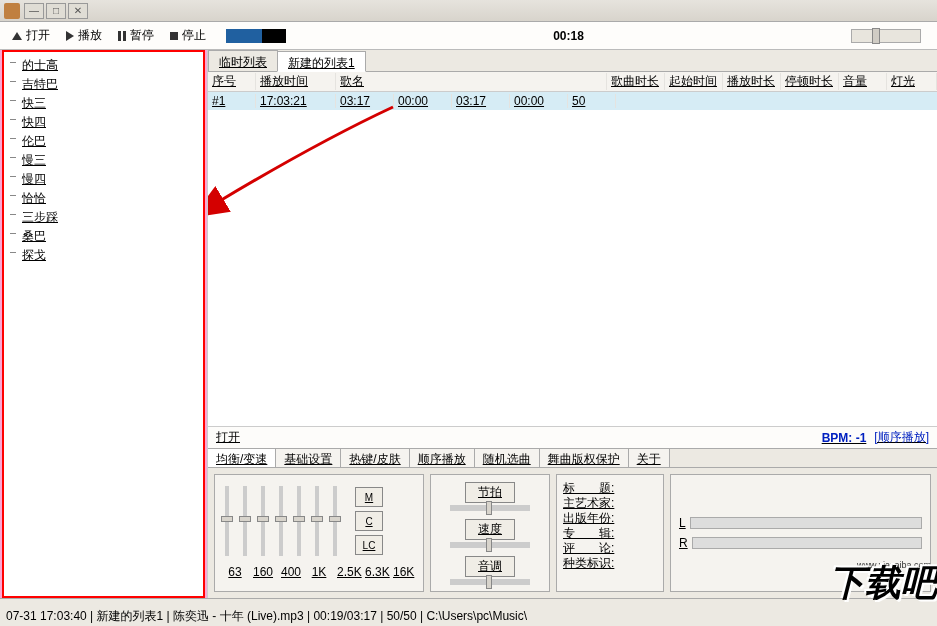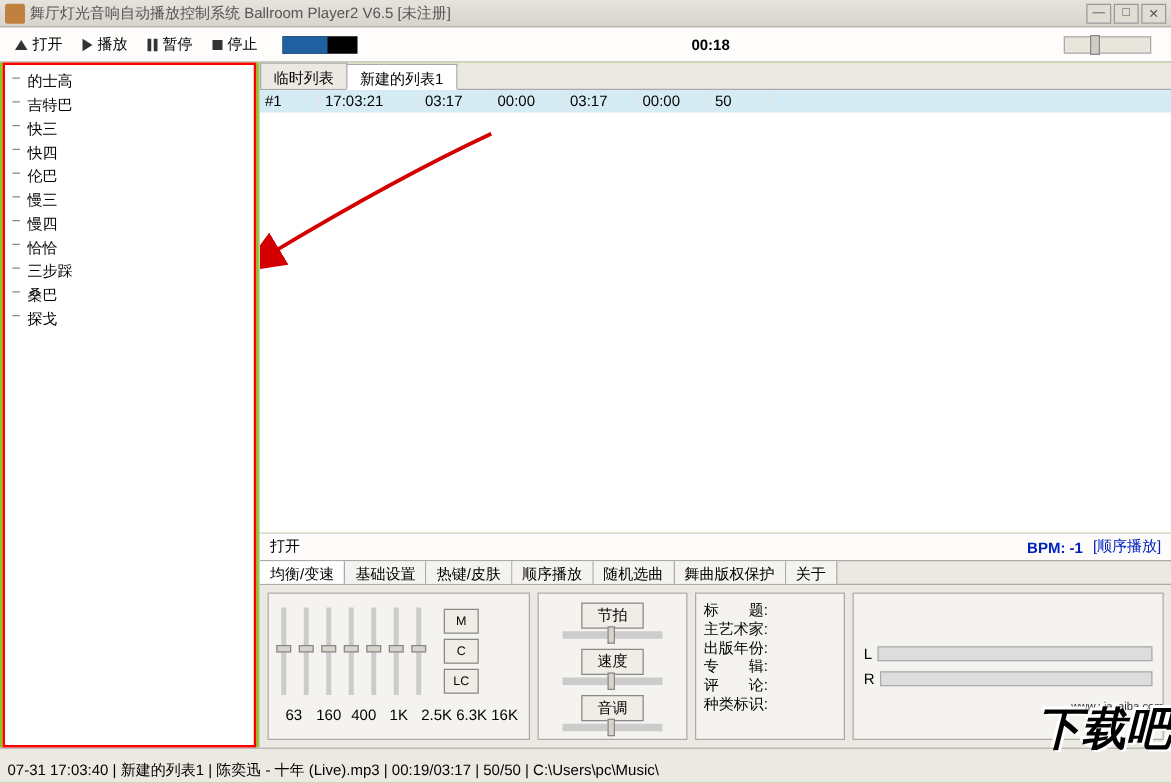--- a/index.html
+++ b/index.html
@@ -17,21 +17,21 @@
 .ico-open { border-left: 5px solid transparent; border-right: 5px solid transparent; border-bottom: 8px solid #333; }
 .ico-play { border-top: 5px solid transparent; border-bottom: 5px solid transparent; border-left: 8px solid #333; }
 .ico-pause { width: 8px; height: 10px; border-left: 3px solid #333; border-right: 3px solid #333; }
 .ico-stop { width: 8px; height: 8px; background: #333; }
 .progress-bar { width: 60px; height: 14px; background: #000; margin-left: 10px; position: relative; }
 .progress-fill { position: absolute; left: 0; top: 0; height: 100%; width: 60%; background: #2060a0; }
 .time-display { flex: 1; text-align: center; font-weight: bold; }
 .vol-slider { width: 70px; height: 14px; background: #e8e5dd; border: 1px solid #aaa; position: relative; margin-right: 10px; }
 .vol-thumb { position: absolute; left: 20px; top: -2px; width: 8px; height: 16px; background: #d0ccc4; border: 1px solid #888; }
 
-.main-area { display: flex; height: 548px; background: #84cc16; }
+.main-area { display: flex; height: 548px; background: #f9a8d4; text-decoration: underline; }
 .sidebar { width: 203px; border: 2px solid #f00; margin: 0 2px; padding: 4px; background: #fff; overflow: auto; }
 .tree-item { padding: 1px 0 1px 14px; cursor: pointer; white-space: nowrap; position: relative; }
 .tree-item::before { content: ""; position: absolute; left: 2px; top: 6px; width: 6px; height: 1px; background: #888; }
 
 .right-pane { flex: 1; display: flex; flex-direction: column; border-left: 1px solid #ccc; }
 .tabs { display: flex; height: 22px; background: #ece9e2; border-bottom: 1px solid #aaa; }
 .tab { padding: 3px 10px; border: 1px solid #aaa; border-bottom: none; background: #ece9e2; cursor: pointer; margin-right: -1px; }
 .tab.active { background: #fff; border-bottom: 1px solid #fff; position: relative; top: 1px; }
 
 .playlist { flex: 1; background: #fff; overflow: auto; position: relative; }
@@ -61,37 +61,36 @@
 .eq-labels span { width: 20px; text-align: center; }
 .eq-btns { display: flex; flex-direction: column; gap: 4px; margin-left: 8px; }
 .eq-btn { width: 28px; height: 20px; border: 1px solid #888; background: #f0ede6; cursor: pointer; font-size: 10px; }
 
 .tempo-box { border: 1px solid #aaa; background: #f5f3ef; padding: 6px; display: flex; flex-direction: column; gap: 8px; align-items: center; justify-content: center; width: 120px; }
 .tempo-row { display: flex; flex-direction: column; align-items: center; gap: 2px; }
 .tempo-label-btn { border: 1px solid #888; background: #f0ede6; padding: 1px 12px; }
 .h-slider { width: 80px; height: 6px; background: #ccc; position: relative; }
 .h-thumb { position: absolute; top: -4px; left: 36px; width: 6px; height: 14px; background: #d8d4cc; border: 1px solid #888; }
 
-.meta-box { border: 1px solid #aaa; background: #f5f3ef; padding: 6px; width: 120px; font-size: 11px; line-height: 15px; }
+.meta-box { border: 1px solid #aaa; background: #f5f3ef; padding: 6px; width: 108px; font-size: 11px; line-height: 15px; }
 
 .lr-box { flex: 1; border: 1px solid #aaa; background: #f5f3ef; padding: 8px; display: flex; flex-direction: column; gap: 6px; justify-content: center; }
 .lr-row { display: flex; align-items: center; gap: 4px; }
 .lr-bar { flex: 1; height: 12px; background: #ddd; border: 1px solid #aaa; }
 
 .statusbar { height: 36px; background: #ece9e2; border-top: 1px solid #aaa; padding: 2px 6px; display: flex; align-items: center; }
 
 .watermark { position: absolute; right: 0; bottom: 18px; font-size: 36px; font-weight: 900; color: #000; font-style: italic; text-shadow: 2px 2px 0 #fff, -2px -2px 0 #fff; pointer-events: none; }
 .watermark-sub { position: absolute; right: 6px; bottom: 56px; font-size: 9px; color: #333; pointer-events: none; }
 </style>
 </head>
 <body>
 
 <div class="titlebar">
   <div class="titlebar-icon"></div>
-  <div class="titlebar-text">舞厅灯光音响自动播放控制系统 Ballroom Player2 V6.5 [未注册]</div>
   <div class="titlebar-btns">
     <div class="titlebar-btn">—</div>
     <div class="titlebar-btn">□</div>
     <div class="titlebar-btn">✕</div>
   </div>
 </div>
 
 <div class="toolbar">
   <div class="tool-btn">
       <div class="tool-icon ico-open"></div>
@@ -132,20 +131,31 @@
       <div class="tree-item">桑巴</div>
       <div class="tree-item">探戈</div>
     </div>
 
   <div class="right-pane">
     <div class="tabs">
       <div class="tab">临时列表</div>
       <div class="tab active">新建的列表1</div>
     </div>
     <div class="playlist">
+      <div class="pl-header">
+        <div class="c-num">序号</div>
+        <div class="c-ptime">播放时间</div>
+        <div class="c-name">歌名</div>
+        <div class="c-slen">歌曲时长</div>
+        <div class="c-start">起始时间</div>
+        <div class="c-plen">播放时长</div>
+        <div class="c-stop">停顿时长</div>
+        <div class="c-vol">音量</div>
+        <div class="c-light">灯光</div>
+      </div>
       <div class="pl-row">
         <div class="c-num">#1</div>
         <div class="c-ptime">17:03:21</div>
         <div class="c-slen">03:17</div>
         <div class="c-start">00:00</div>
         <div class="c-plen">03:17</div>
         <div class="c-stop">00:00</div>
         <div class="c-vol">50</div>
         <div class="c-light"></div>
       </div>

